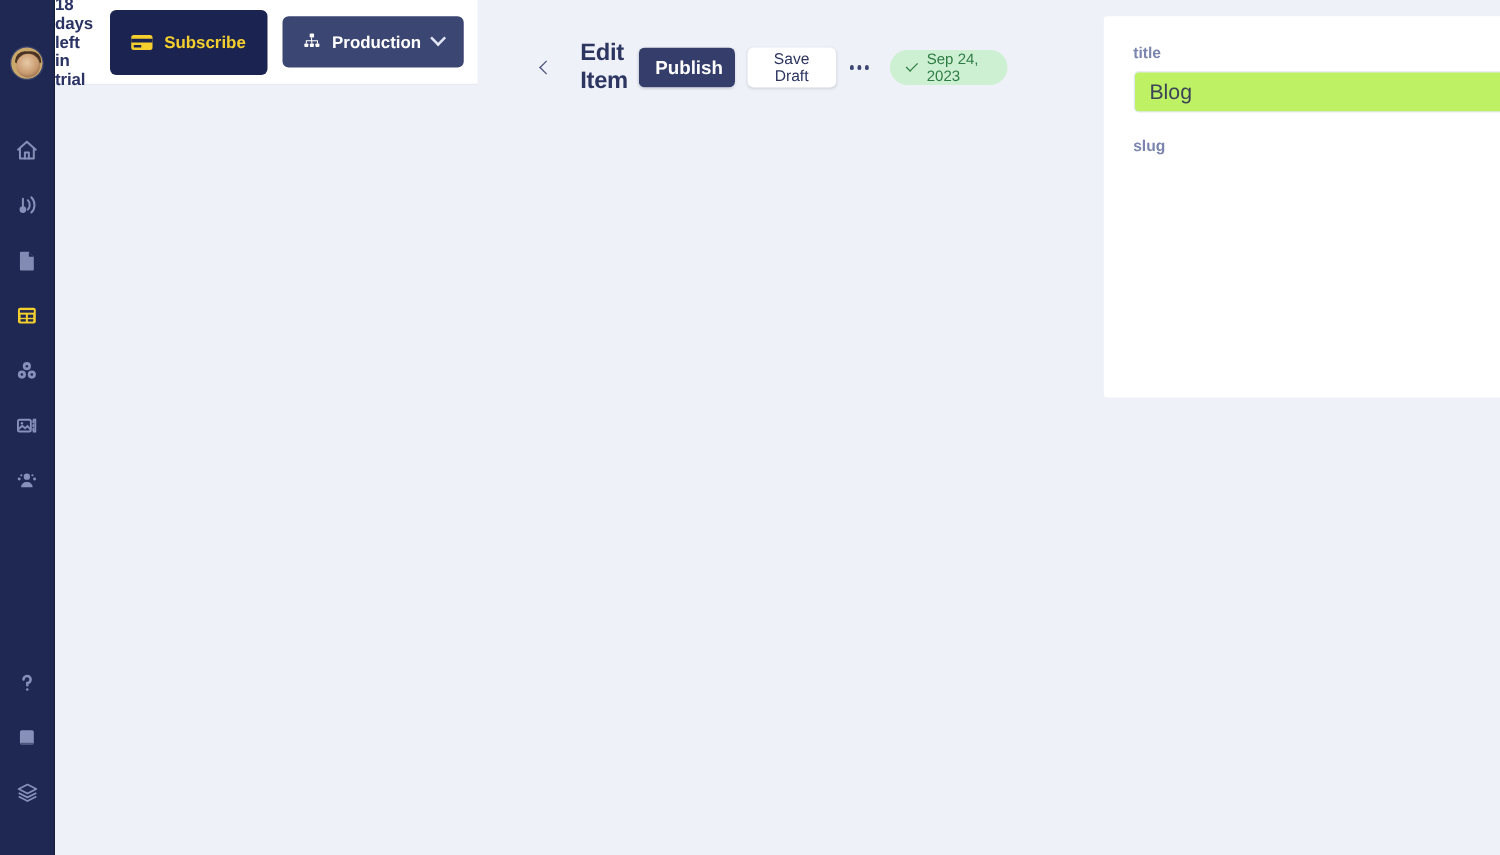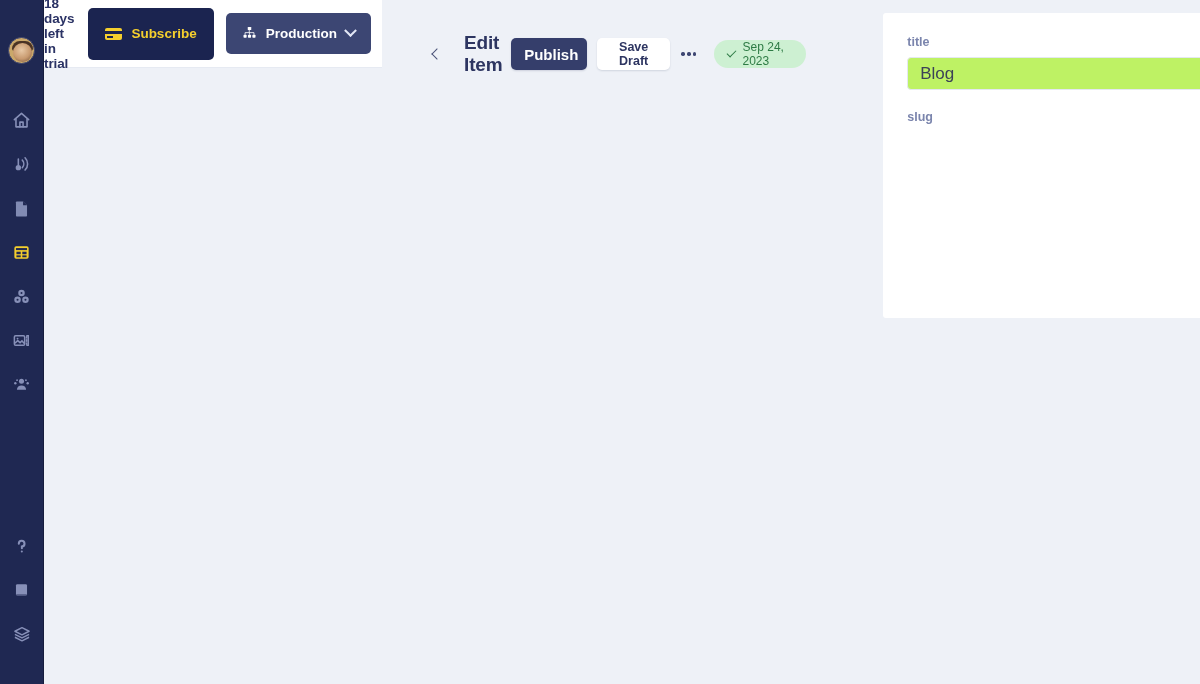--- a/index.html
+++ b/index.html
@@ -216,21 +216,21 @@
     border-top: 5px solid #e6e9f5;
   }
   .btn-savedraft {
     background: #ffffff;
     color: #2d3561;
     border: none;
     border-radius: 5px;
     height: 32px;
     padding: 0 14px;
     font-size: 12.5px;
-    font-weight: bold;
+    font-weight: normal;
     font-family: "Liberation Sans", sans-serif;
     margin-left: 10px;
     cursor: pointer;
     box-shadow: 0 1px 2px rgba(30,40,80,0.14);
   }
   .btn-more {
     background: transparent;
     border: none;
     width: 32px; height: 32px;
     display: flex; align-items: center; justify-content: center;

